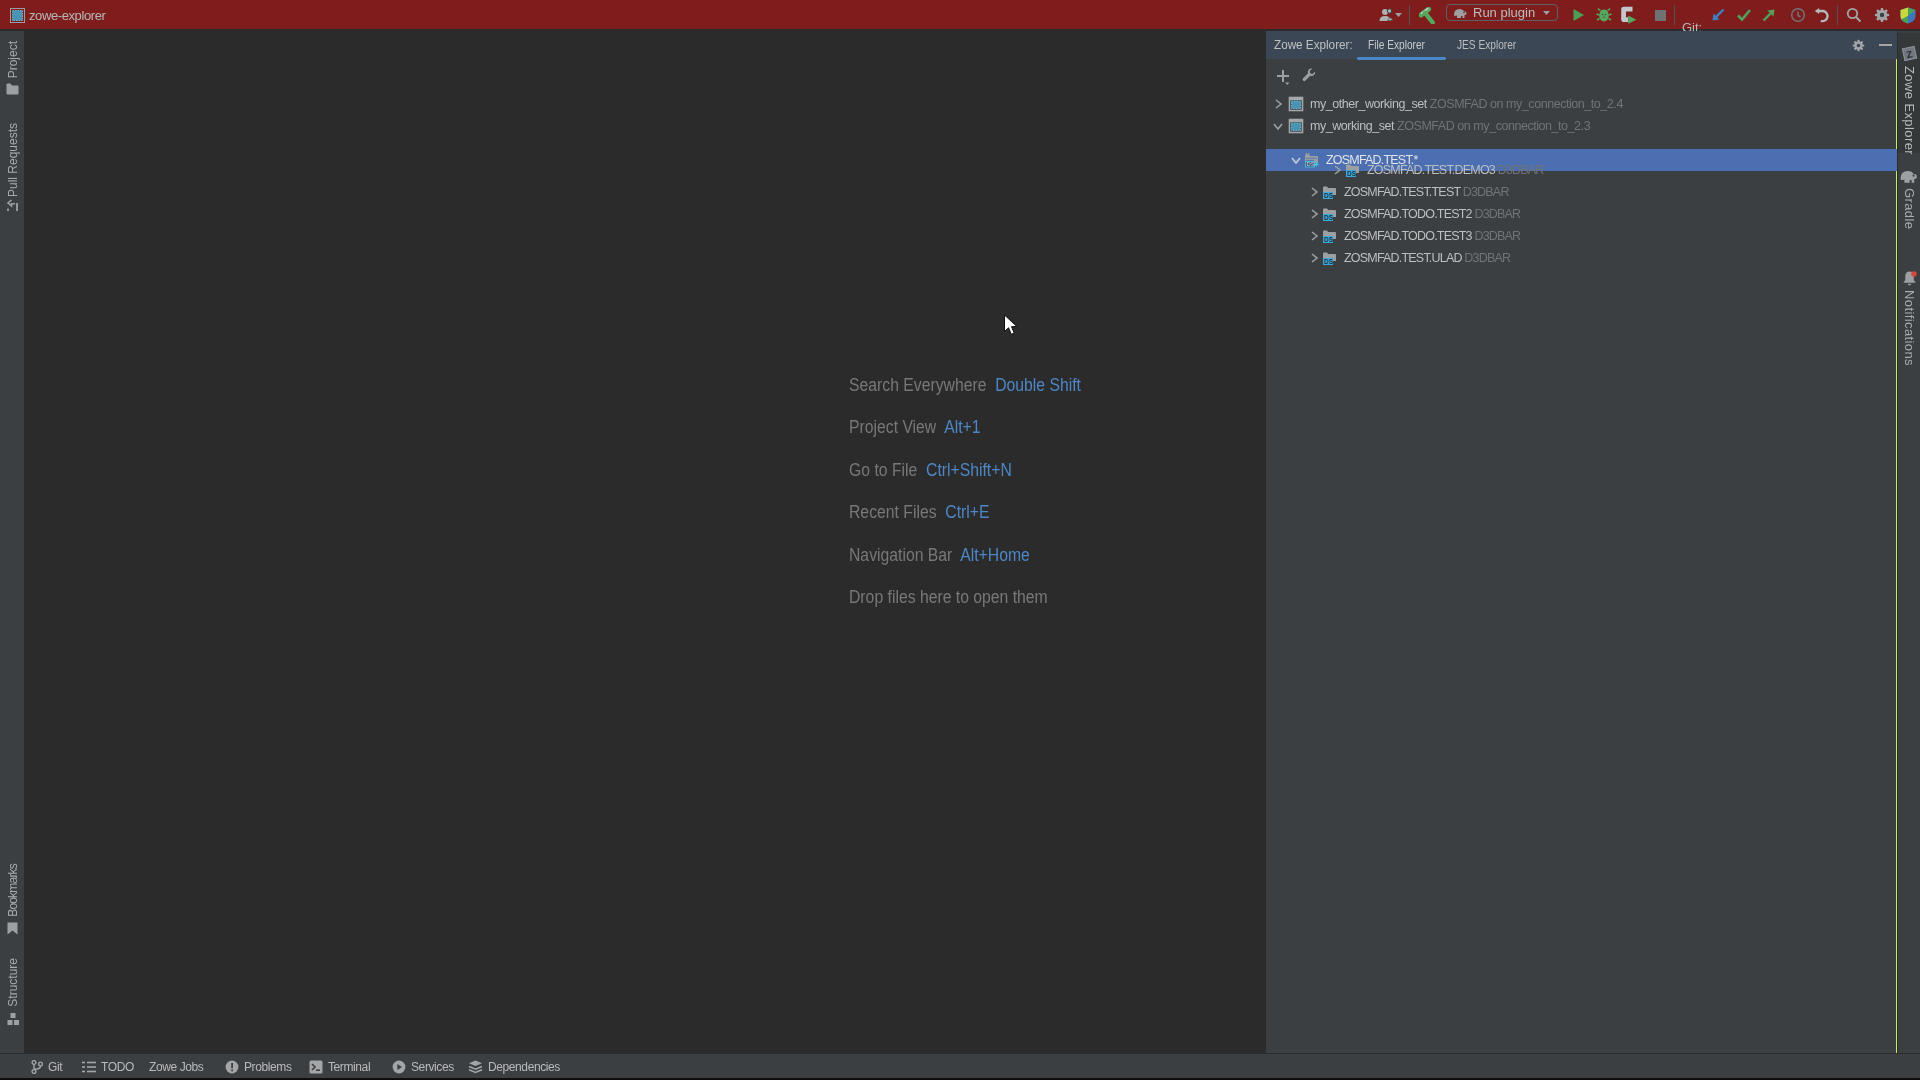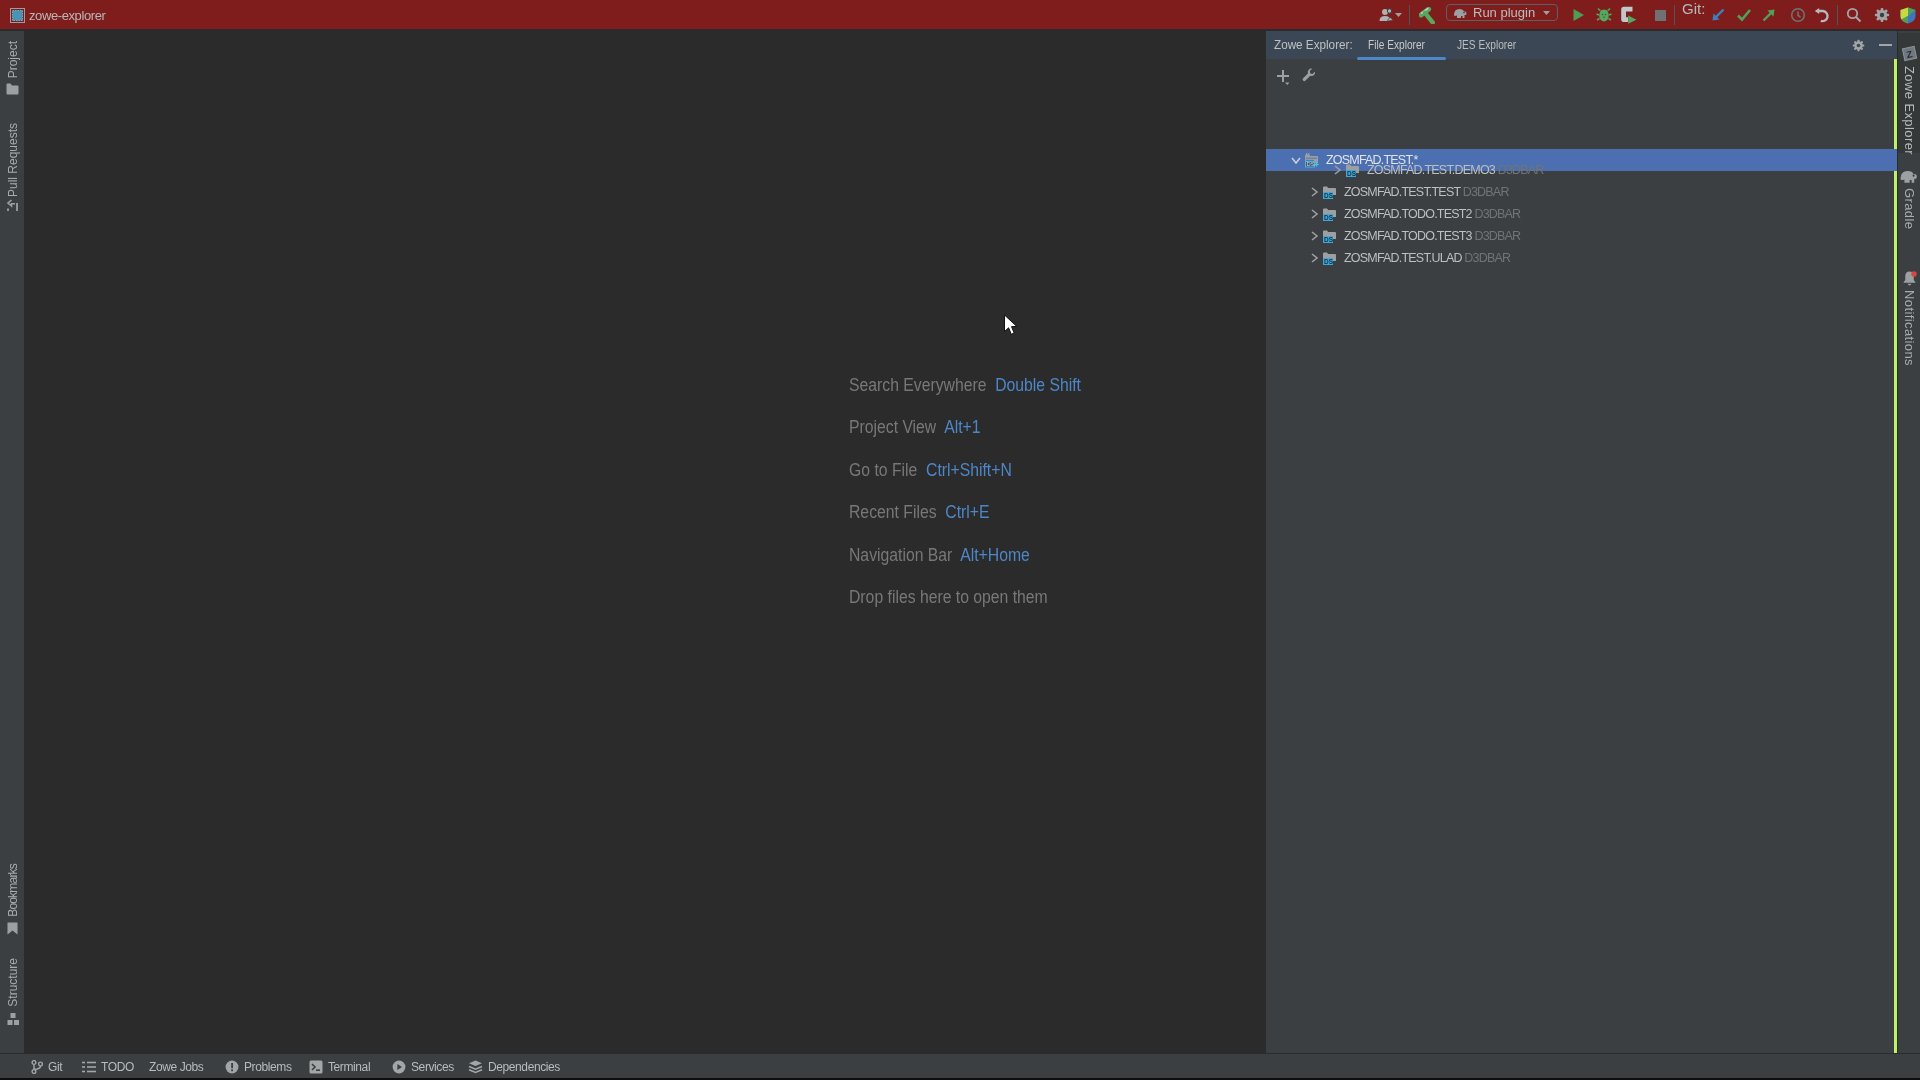--- a/index.html
+++ b/index.html
@@ -7,21 +7,21 @@
     font-family:"Liberation Sans", sans-serif; -webkit-font-smoothing:antialiased; }
   .abs { position:absolute; }
   #titlebar { position:absolute; left:0; top:0; width:1920px; height:30px;
     background:#7f1d1d; border-bottom:1px solid #292b2d; }
   #title-text { position:absolute; left:29px; top:8px; font-size:13px; color:#b6b8ba; letter-spacing:-0.4px; }
   #leftstripe { position:absolute; left:0; top:31px; width:25px; height:1022px;
     background:#3c3f41; border-right:1px solid #292b2d; }
   #editor { position:absolute; left:26px; top:31px; width:1239px; height:1022px;
     background:#2b2b2b; }
   #toolwindow { position:absolute; left:1266px; top:31px; width:631px; height:1022px;
-    background:#3c3f41; border-right:3px solid #bef264; }
+    background:#3c3f41; border-right:1px solid #bef264; }
   #rightstripe { position:absolute; left:1898px; top:31px; width:22px; height:1022px;
     background:#3c3f41; }
   #statusbar { position:absolute; left:0; top:1053px; width:1920px; height:25px;
     background:#3c3f41; border-top:1px solid #292b2d; }
   #bottomedge { position:absolute; left:0; top:1078px; width:1920px; height:2px; background:#0e0e0e; }
 
   
   .hint { position:absolute; left:823px; font-size:17.5px; line-height:22px; color:#787878; white-space:pre; transform:scaleX(0.9); transform-origin:0 50%; }
   .hint .sc { color:#4d87c7; }
 
@@ -119,21 +119,21 @@
     <circle cx="8" cy="11.3" r="0.8" fill="#39603f"></circle>
   </svg>
 
   <svg class="abs" style="left:1620px;top:6px" width="18" height="19" viewBox="0 0 18 19">
     <path d="M12.5 0.8 L4 0.8 Q1.2 0.8 1.2 3.6 L1.2 13.2 Q1.2 16 4 16 L8 16 L8 11.2 L6 11.2 L6 5.6 L12.5 5.6 Z" fill="#c3c7c9"></path>
     <path d="M8.2 9.6 L16.4 13.7 L8.2 17.8 Z" fill="#55a85e"></path>
   </svg>
 
   <rect class="abs" style="left:1655px;top:10px;width:11px;height:11px;background:#6f7173"></rect>
   <div class="tsep" style="left:1674px"></div>
-  <span class="abs" style="left:1682px;top:0;font-size:15px;color:#b6b8ba">Git:</span>
+  <span class="abs" style="left:1682px;top:20px;font-size:13px;color:#b6b8ba">Git:</span>
 
   <svg class="abs" style="left:1710px;top:7px" width="16" height="16" viewBox="0 0 16 16">
     <path d="M13.5 2.5 L6 10" stroke="#3d80c0" stroke-width="2.4" fill="none"></path>
     <path d="M2.5 13.5 L3.5 6.5 L9.5 12.5 Z" fill="#3d80c0"></path>
   </svg>
 
   <svg class="abs" style="left:1736px;top:7px" width="16" height="16" viewBox="0 0 16 16">
     <path d="M2 8.5 L6 12.5 L14 3" stroke="#52a05a" stroke-width="2.6" fill="none"></path>
   </svg>
 
@@ -228,20 +228,42 @@
   </div>
 
   <svg class="abs" style="left:10px;top:38px" width="14" height="16" viewBox="0 0 14 16">
     <path d="M6 1 L8 1 L8 6 L13 6 L13 8 L8 8 L8 13 L6 13 L6 8 L1 8 L1 6 L6 6 Z" fill="#9da0a2"></path>
     <path d="M9 13.5 L13.5 13.5 L11.25 16 Z" fill="#9da0a2"></path>
   </svg>
   <svg class="abs" style="left:35px;top:37px" width="15" height="15" viewBox="0 0 15 15">
     <path d="M14 3.5 Q14.5 5.5 13 7 Q11.5 8.5 9.3 7.8 L4.5 12.6 Q3.3 13.8 2.1 12.6 Q0.9 11.4 2.1 10.2 L6.9 5.4 Q6.2 3.2 7.7 1.7 Q9.2 0.2 11.2 0.7 L8.8 3.1 L9.3 5.4 L11.6 5.9 Z" fill="#9da0a2"></path>
   </svg>
 
+  <div class="trow" style="top:62px;padding-left:4px">
+    <span class="chev"><svg width="10" height="10" viewBox="0 0 10 10">
+          <path d="M3 1 L8 5 L3 9" stroke="#9da0a2" stroke-width="1.6" fill="none"></path>
+        </svg></span>
+    <svg class="ticon" style="margin-left:2px" width="16" height="16" viewBox="0 0 16 16">
+      <rect x="1.5" y="1.5" width="13" height="13" fill="none" stroke="#a4a7a9" stroke-width="1.6"></rect>
+      <rect x="1" y="1" width="14" height="3.2" fill="#a4a7a9"></rect>
+      <rect x="3.5" y="5" width="9" height="7.5" fill="#4794b5" stroke="#65b6d2" stroke-dasharray="1.5,1"></rect>
+    </svg>
+    <span class="lsp">my_other_working_set </span><span class="sec">ZOSMFAD on my_connection_to_2.4</span>
+  </div>
+  <div class="trow" style="top:84px;padding-left:4px">
+    <span class="chev"><svg width="10" height="10" viewBox="0 0 10 10">
+          <path d="M1 3 L5 8 L9 3" stroke="#9da0a2" stroke-width="1.6" fill="none"></path>
+        </svg></span>
+    <svg class="ticon" style="margin-left:2px" width="16" height="16" viewBox="0 0 16 16">
+      <rect x="1.5" y="1.5" width="13" height="13" fill="none" stroke="#a4a7a9" stroke-width="1.6"></rect>
+      <rect x="1" y="1" width="14" height="3.2" fill="#a4a7a9"></rect>
+      <rect x="3.5" y="5" width="9" height="7.5" fill="#4794b5" stroke="#65b6d2" stroke-dasharray="1.5,1"></rect>
+    </svg>
+    <span class="lsp">my_working_set </span><span class="sec">ZOSMFAD on my_connection_to_2.3</span>
+  </div>
   <div class="trow sel" style="top:118px;padding-left:22px">
     <span class="chev"><svg width="10" height="10" viewBox="0 0 10 10">
           <path d="M1 3 L5 8 L9 3" stroke="#c6d0dc" stroke-width="1.6" fill="none"></path>
         </svg></span>
     <svg class="ticon" width="16" height="16" viewBox="0 0 16 16">
       <path d="M1 3.5 Q1 2.5 2 2.5 L5 2.5 L6.2 4 L13 4 Q14 4 14 5 L14 11 L1 11 Z" fill="#9da0a2"></path>
       <path d="M2 1 L3.2 1 L3.2 3 L2 3 Z M4.2 1 L5.4 1 L5.4 3 L4.2 3 Z" fill="#9da0a2"></path>
       <line x1="2" y1="6.2" x2="13" y2="6.2" stroke="#4c6fb1" stroke-width="0.9"></line>
       <line x1="2" y1="8.4" x2="10" y2="8.4" stroke="#4c6fb1" stroke-width="0.9"></line>
       <rect x="1.5" y="9.5" width="9" height="5.5" fill="#3c5678" stroke="#49b8d8" stroke-width="1"></rect>

